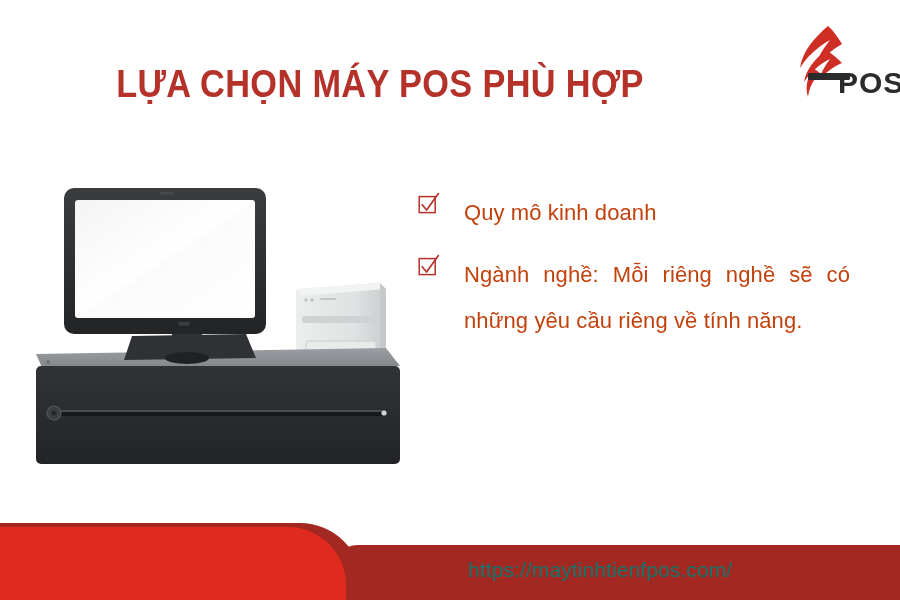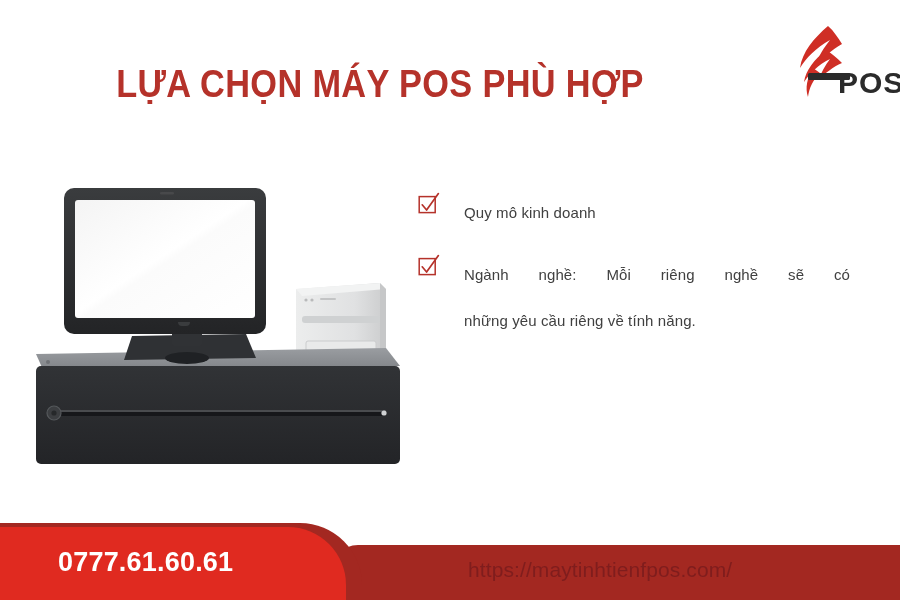--- a/index.html
+++ b/index.html
@@ -57,22 +57,22 @@
     align-items: flex-start;
     margin-bottom: 16px;
   }
   .chk {
     flex: 0 0 auto;
     width: 22px; height: 24px;
     margin-top: 2px;
     margin-right: 24px;
   }
   .btext {
-    font-size: 15px;
-    color: #404040;
+    font-size: 22px;
+    color: #c2410c;
     line-height: 46px;
     letter-spacing: 0.1px;
     flex: 1 1 auto;
   }
   .btext.justify {
     text-align: justify;
     text-align-last: left;
   }
   .btext.justify > span.j-line {
     display: block;
@@ -111,21 +111,21 @@
     left: 58px; top: 547px;
     font-size: 27px;
     font-weight: 700;
     color: #ffffff;
     letter-spacing: 0.2px;
   }
   .url {
     position: absolute;
     left: 468px; top: 558px;
     font-size: 21px;
-    color: #7f1d1d;
+    color: #0f766e;
     letter-spacing: 0.1px;
   }
 </style>
 </head>
 <body>
 
 <div id="page">
 
   <div class="logo">
     <svg width="132" height="78" viewBox="0 0 132 78" xmlns="http://www.w3.org/2000/svg">
@@ -235,16 +235,15 @@
         <span class="j-last">những yêu cầu riêng về tính năng.</span>
       </span>
     </div>
 
 
   </div>
 
   <div class="footer-darkbar"></div>
   <div class="footer-darkshadow"></div>
   <div class="footer-redblock"></div>
-  <div class="phone">0777.61.60.61</div>
   <div class="url">https://maytinhtienfpos.com/</div>
 
 </div>
 
 </body></html>

